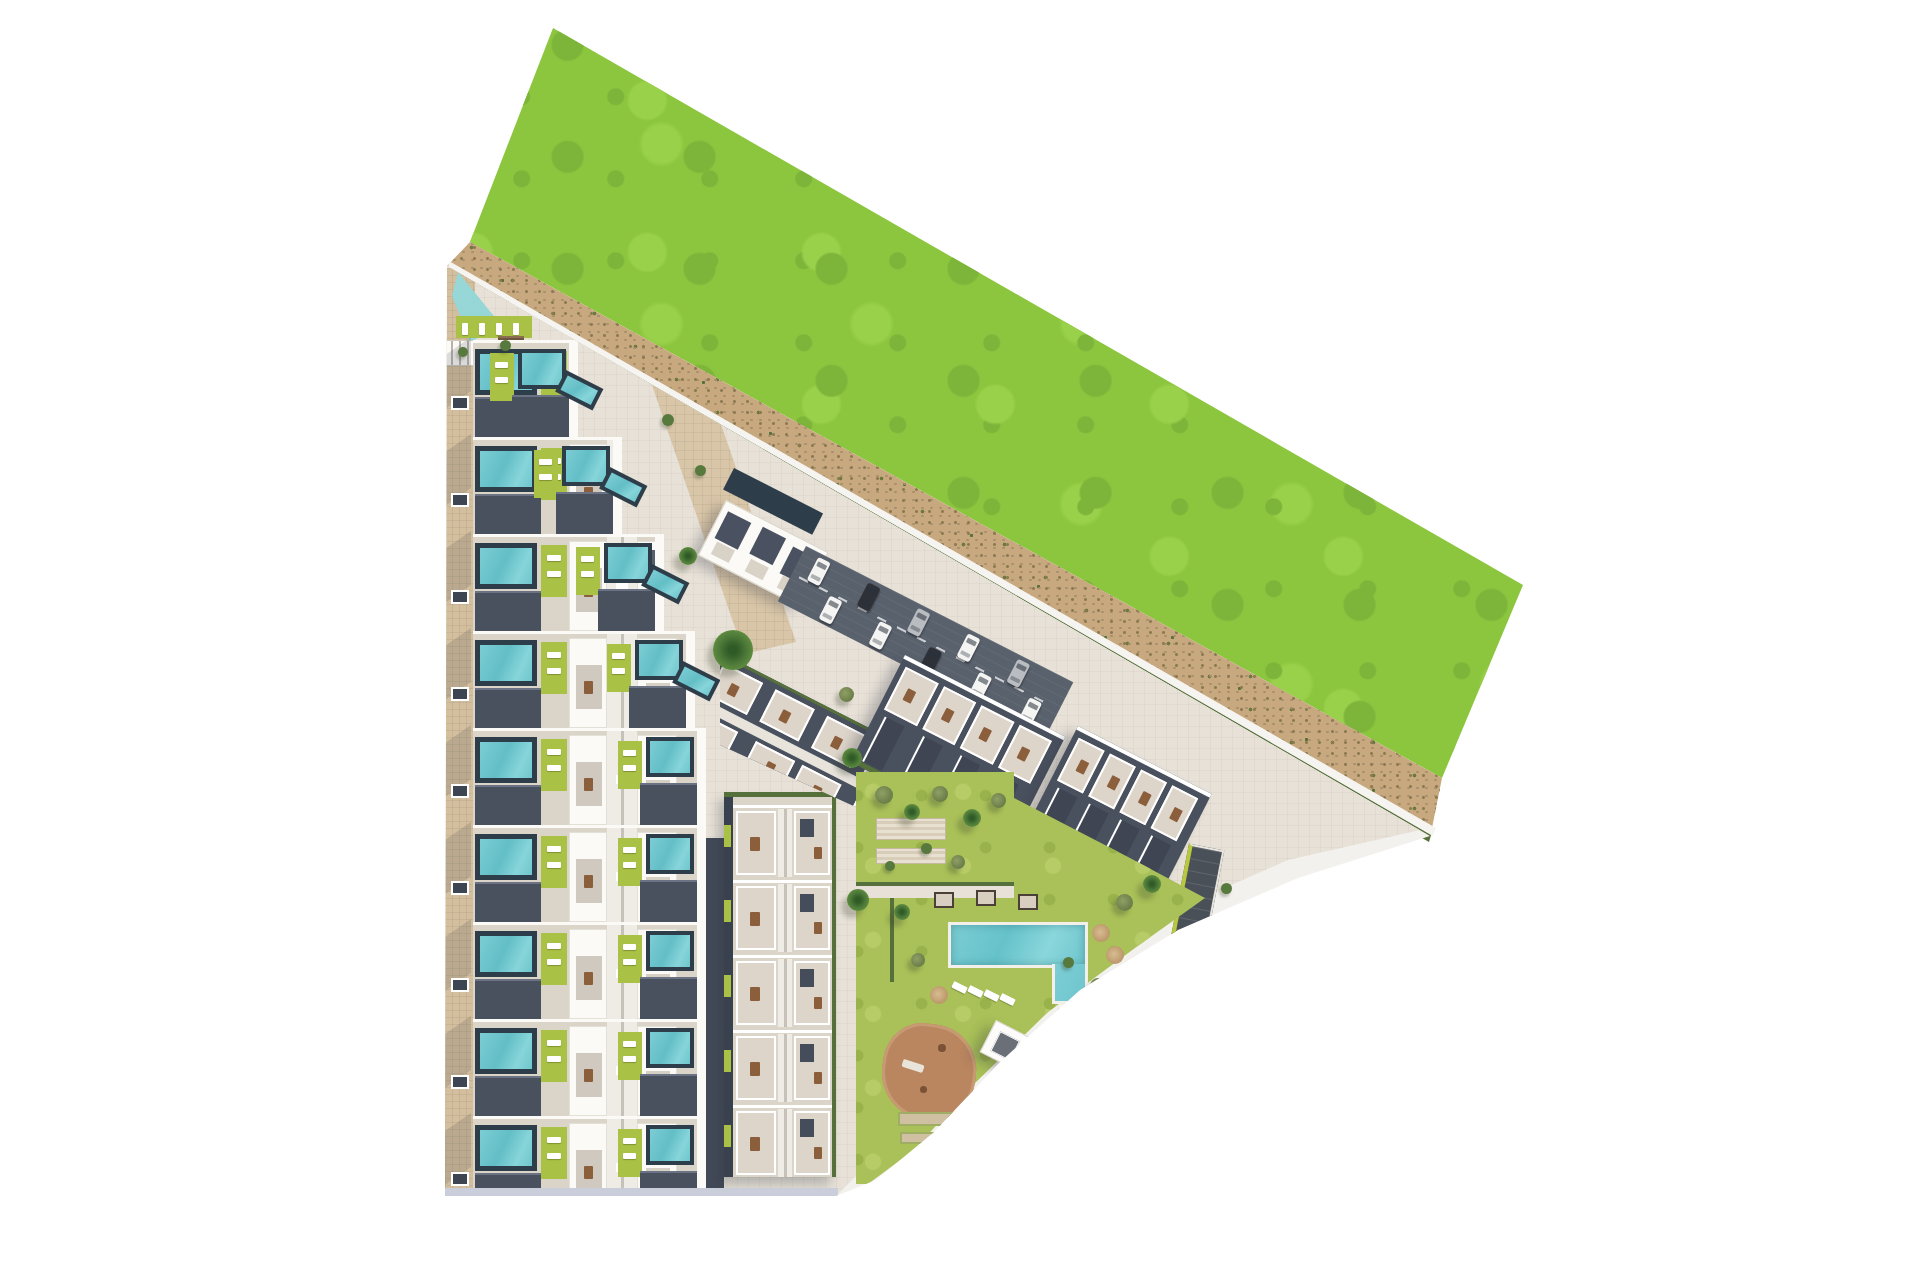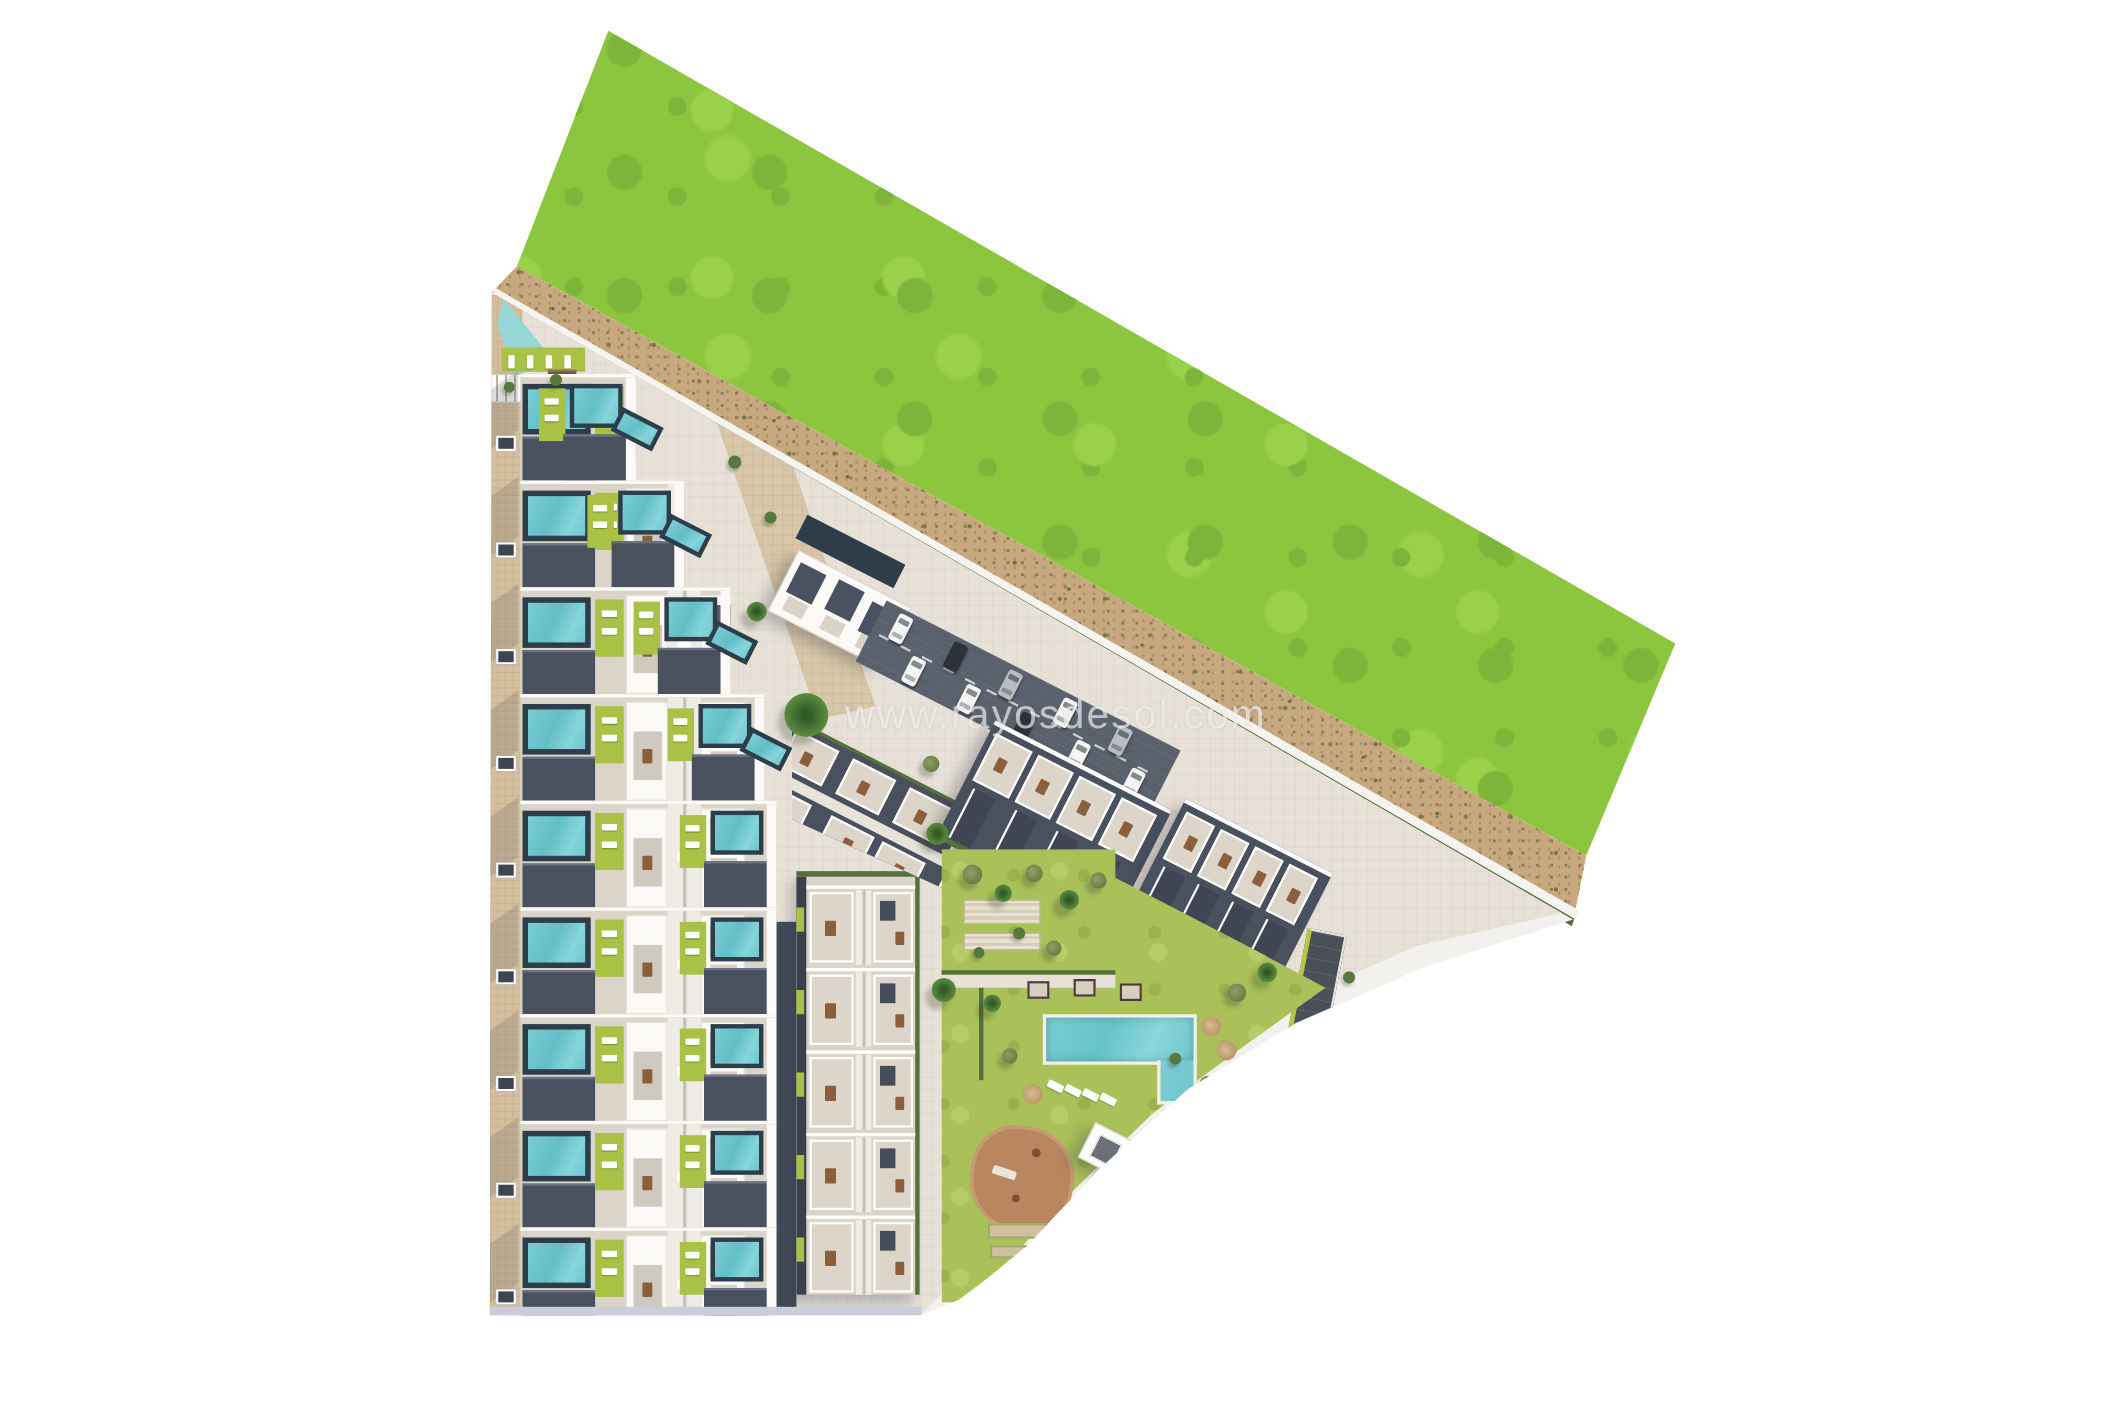--- a/index.html
+++ b/index.html
@@ -779,14 +779,13 @@
         <div class="tree olive" style="left: 927.5px; top: 1141.5px; width: 13px; height: 13px;"></div>
         <div class="tree shrub" style="left: 1062.5px; top: 956.5px; width: 11px; height: 11px;"></div>
         <div class="tree palm" style="left: 894px; top: 904px; width: 16px; height: 16px;"></div>
         <div class="tree olive" style="left: 911px; top: 953px; width: 14px; height: 14px;"></div>
         <div class="tree shrub" style="left: 1220.5px; top: 882.5px; width: 11px; height: 11px;"></div>
       </div>
 
     <div class="curb-strip"></div>
   </div>
 
-  <div class="watermark">www.rayosdesol.com</div>
 </div>
 
 </body></html>

